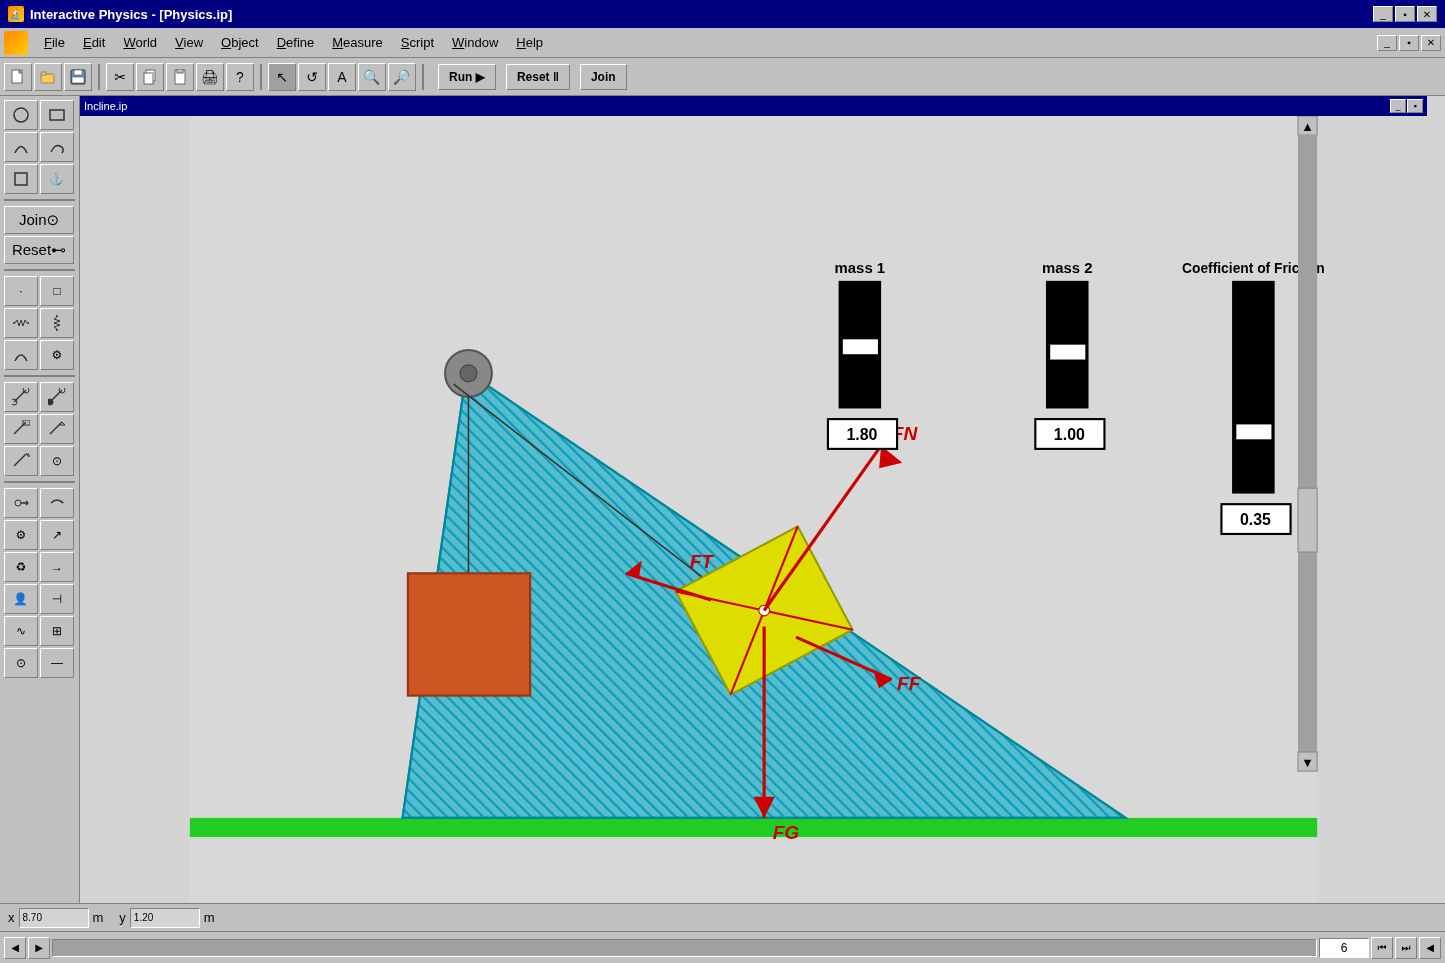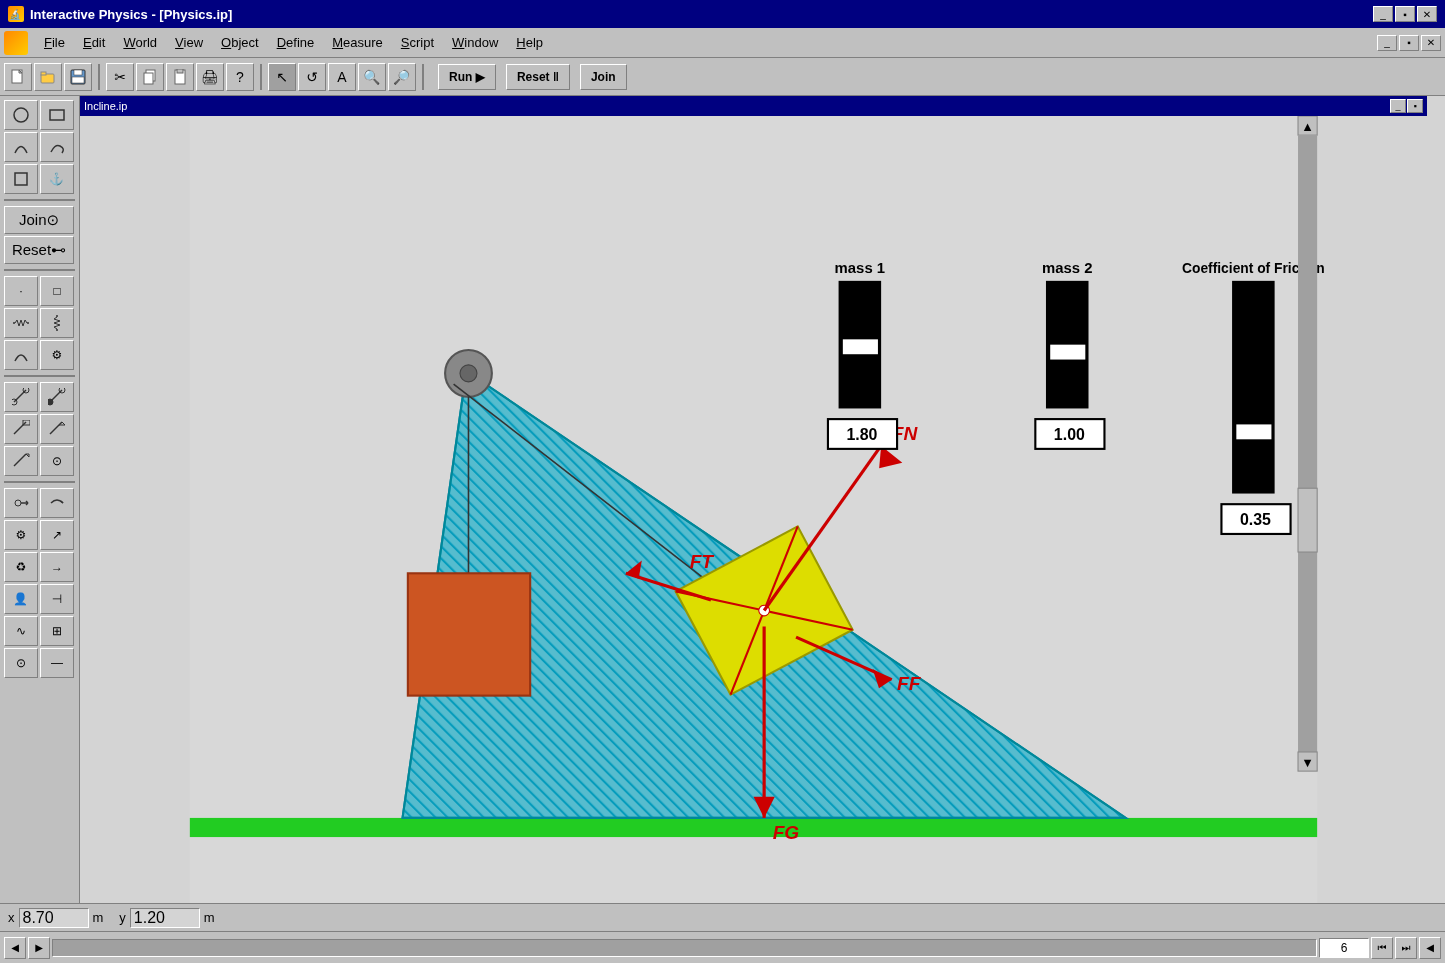--- a/index.html
+++ b/index.html
@@ -200,21 +200,21 @@
       align-items: center;
       gap: 4px;
     }
     .status-input {
       width: 70px;
       height: 20px;
       border: 1px solid;
       border-color: #808080 #ffffff #ffffff #808080;
       background: #d4d4d4;
       padding: 0 3px;
-      font-size: 16px;
+      font-size: 10px;
     }
 
     
     .bottom-toolbar {
       height: 32px;
       background: #c0c0c0;
       border-top: 1px solid #808080;
       display: flex;
       align-items: center;
       padding: 0 4px;

